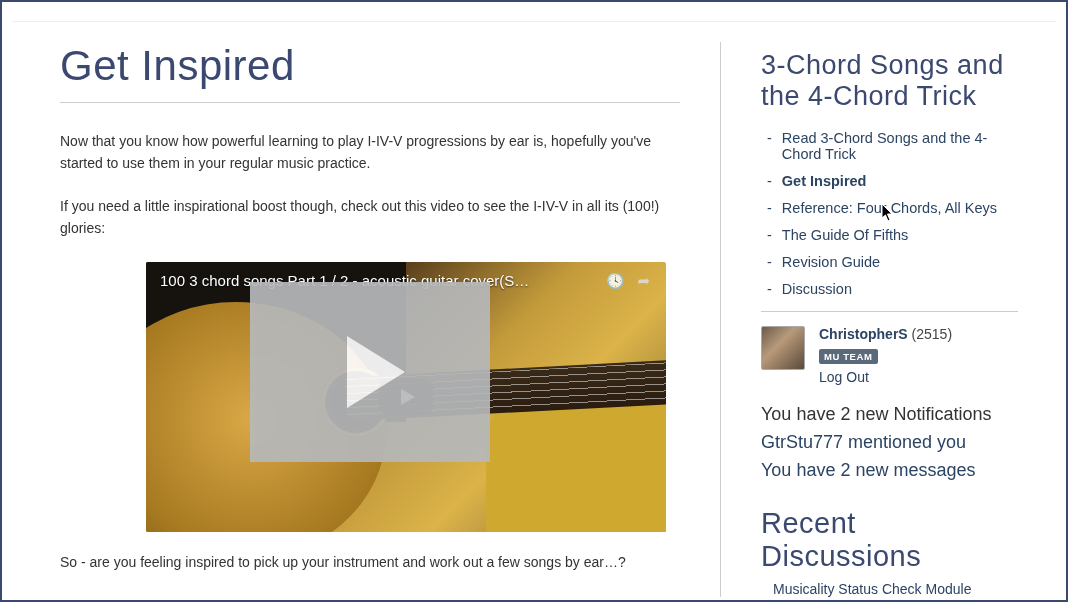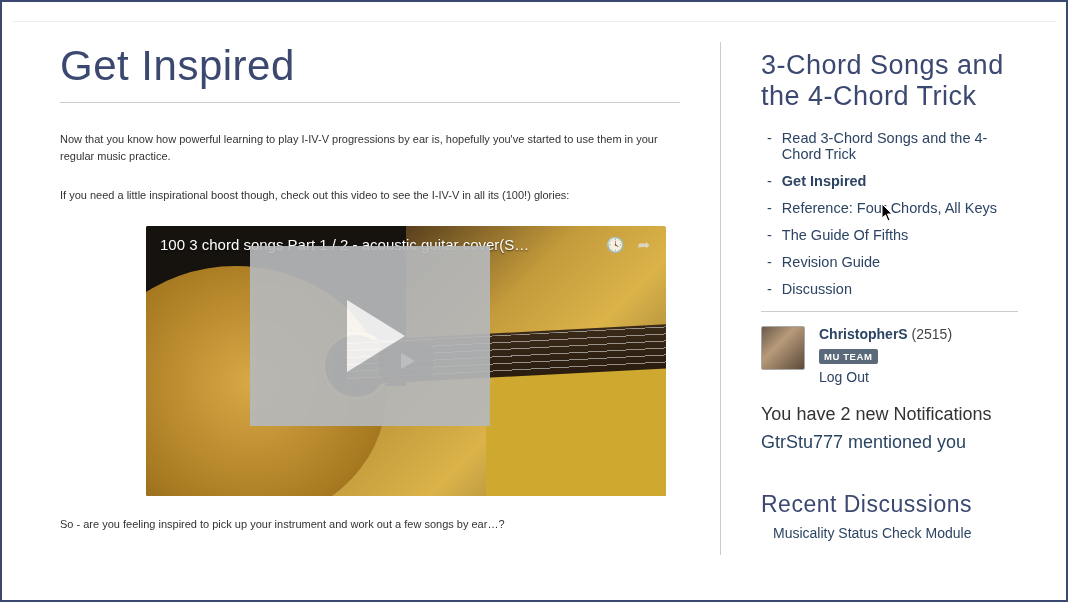--- a/index.html
+++ b/index.html
@@ -22,21 +22,21 @@
     font-family: "Segoe UI Light","Helvetica Neue",Arial,sans-serif;
     font-weight: 300;
     font-size: 42px;
     color: #3b4870;
     border-bottom: 1px solid #ccc;
     padding-bottom: 12px;
     margin-bottom: 28px;
     letter-spacing: .5px;
   }
   .main p {
-    font-size: 11px;
+    font-size: 14px;
     line-height: 1.55;
     color: #333;
     margin-bottom: 22px;
   }
   .video-outer { position: relative; width:448px; margin: 0 auto 20px; }
   .thumb {
     width:520px; height:270px;
     background: linear-gradient(135deg,#2a2015 0%,#4a3318 30%,#c49b3b 55%,#dbb349 70%,#6e5a2a 100%);
     position: relative; overflow:hidden; border-radius:2px;
   }
@@ -59,21 +59,21 @@
   .bed{position:absolute;right:0;bottom:0;width:180px;height:140px;background:#cfa92f;border-top-left-radius:50px;}
 
   .big-overlay{position:absolute;inset:0;margin:auto;top:-50px;width:240px;height:180px;background:#b6b8ba;opacity:.92;display:flex;align-items:center;justify-content:center;}
   .big-tri{width:0;height:0;border-left:58px solid #fff;border-top:36px solid transparent;border-bottom:36px solid transparent;margin-left:12px;}
 
   .side h2 {
     font-family: "Segoe UI Light","Helvetica Neue",Arial,sans-serif;
     font-weight: 300; font-size: 27px; color:#3b4870;
     line-height:1.15; margin: 8px 0 18px; letter-spacing:.5px;
   }
-  .side h2.recent{font-size:23px;margin-top:34px;margin-bottom:8px;}
+  .side h2.recent{font-size:29px;margin-top:22px;margin-bottom:8px;}
   ul.nav{list-style:none;}
   ul.nav li{display:flex;gap:10px;margin-bottom:11px;font-size:14.5px;color:#2c4463;}
   ul.nav li .dash{color:#2c4463;flex:0 0 6px;text-indent:6px;}
   ul.nav li a{color:#2c4463;text-decoration:none;cursor:pointer;}
   ul.nav li.active a{font-weight:700;}
   .hr{border:none;border-top:1px solid #ccc;margin:14px 0;}
   .userrow{display:flex;gap:14px;align-items:flex-start;}
   .avatar{width:44px;height:44px;border:1px solid #aaa;border-radius:2px;background:linear-gradient(135deg,#6a5a4a,#b79a7a 40%,#5d4a3a);}
   .ucol{display:flex;flex-direction:column;gap:5px;font-size:14px;}
   .uname{color:#2c4463;font-weight:700;}
@@ -165,19 +165,20 @@
           <span class="upts">(2515)</span>
         </div>
         <div><span class="badge">MU TEAM</span></div>
         <div class="logout">Log Out</div>
       </div>
     </div>
 
     <div class="notifs">
       <div class="hdr">You have 2 new Notifications</div>
       <a>GtrStu777 mentioned you</a>
+      <a>You have 2 new messages</a>
     </div>
 
     <h2 class="recent">Recent Discussions</h2>
     <div class="disc-link">Musicality Status Check Module</div>
   </div>
 
 </div>
 
 </body></html>

